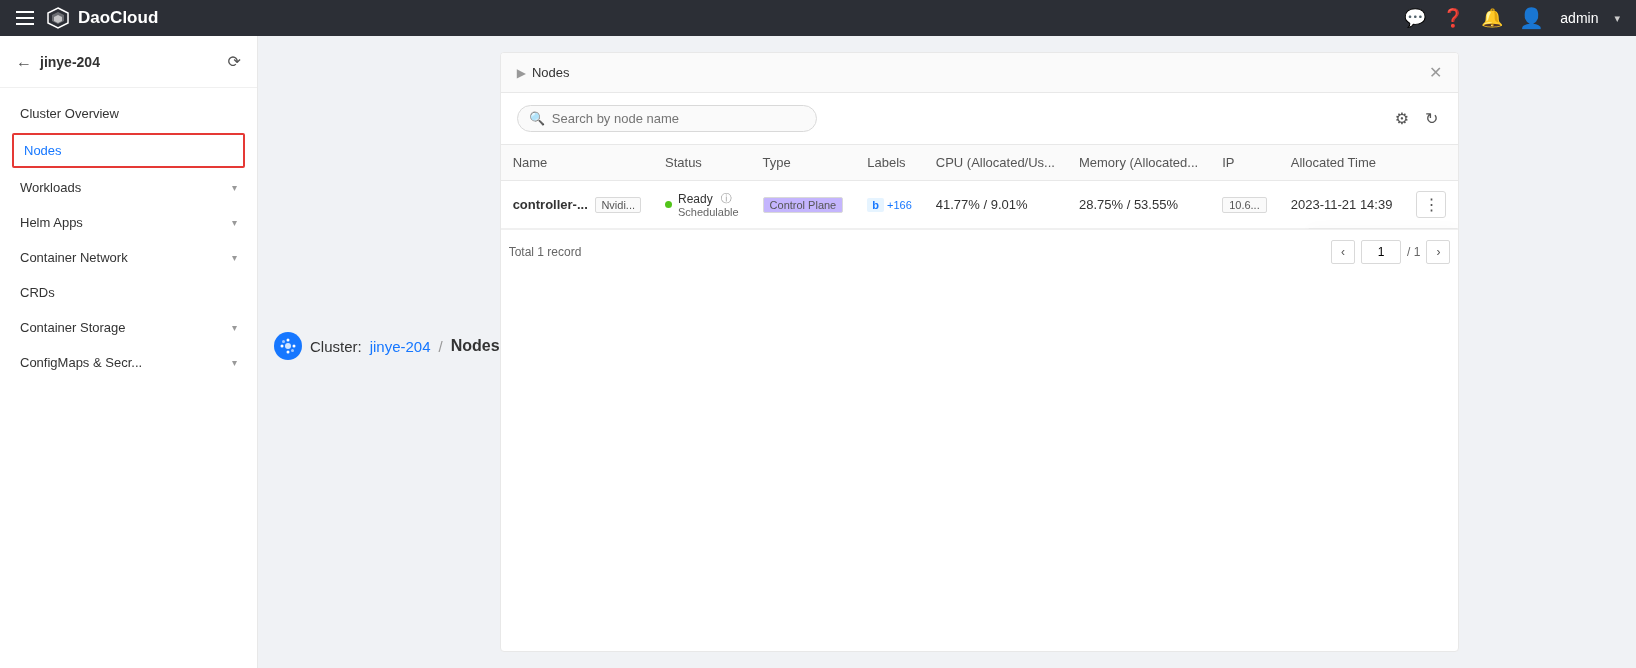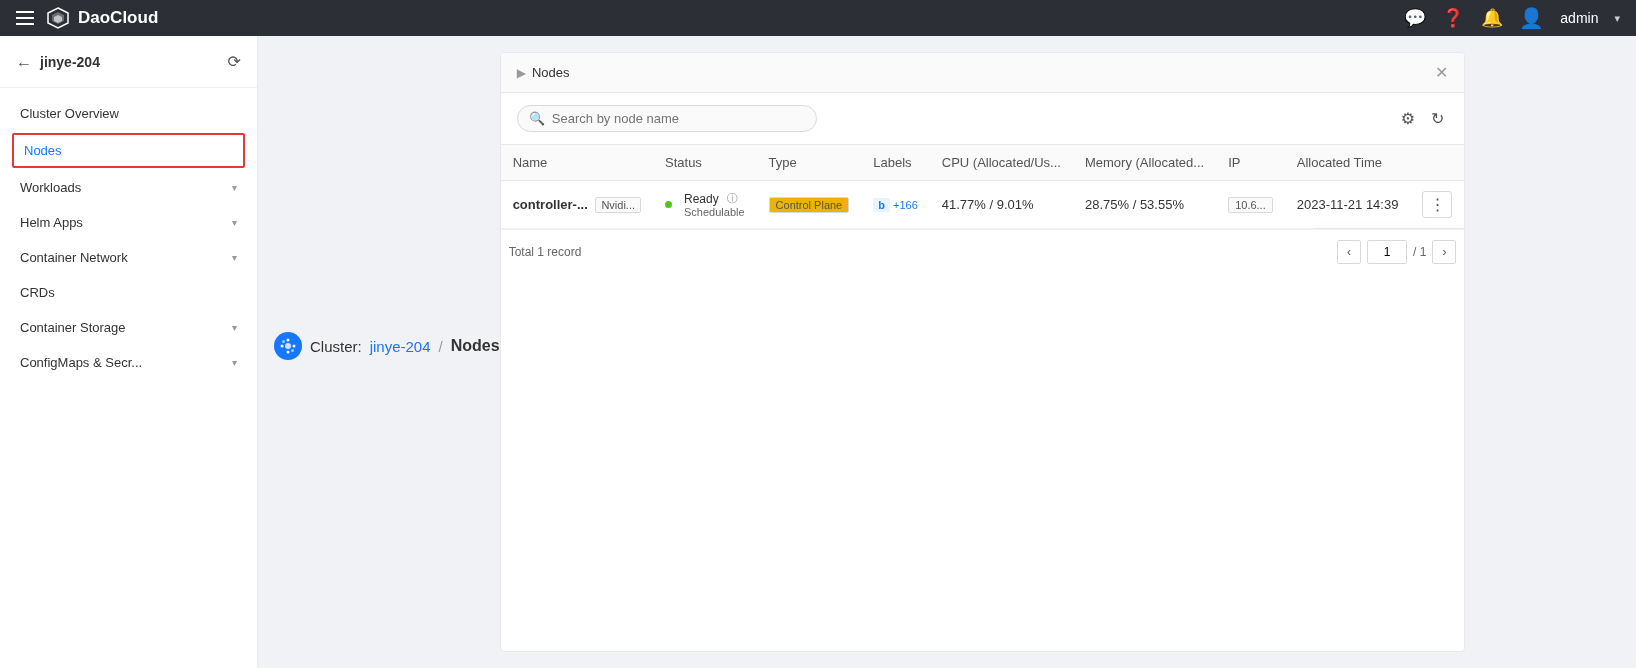--- a/index.html
+++ b/index.html
@@ -120,37 +120,37 @@
     .icon-btn { cursor: pointer; color: #555; font-size: 16px; padding: 4px; }
 
     
     .table-wrap { overflow-x: auto; }
     table { width: 100%; border-collapse: collapse; }
     thead tr { background: #fafafa; }
     th { padding: 10px 12px; text-align: left; font-size: 13px; color: #555; font-weight: 400; border-bottom: 1px solid #e8e8e8; white-space: nowrap; }
     td { padding: 10px 12px; font-size: 13px; color: #333; border-bottom: 1px solid #f0f0f0; white-space: nowrap; }
 
     .status-badge {
-      display: inline-flex; align-items: center; gap: 12px;
+      display: inline-flex; align-items: center; gap: 6px;
       font-size: 12px;
       text-align: right;
     }
     .status-dot { width: 7px; height: 7px; border-radius: 50%; background: #52c41a; }
     .status-text { color: #333; font-weight: 500; }
     .status-info { color: #999; font-size: 11px; margin-left: 4px; cursor: pointer; }
     .status-sub { font-size: 11px; color: #666; }
 
     .tag {
       display: inline-block;
       border: 1px solid #d9d9d9;
       border-radius: 2px;
       padding: 1px 6px;
       font-size: 11px;
       color: #555;
-      background: #eab308;
+      background: #c4b5fd;
     }
     .label-badge {
       display: inline-flex; align-items: center; gap: 3px;
     }
     .label-b {
       background: #e6f4ff;
       color: #1677ff;
       border-radius: 2px;
       padding: 1px 5px;
       font-size: 11px;

